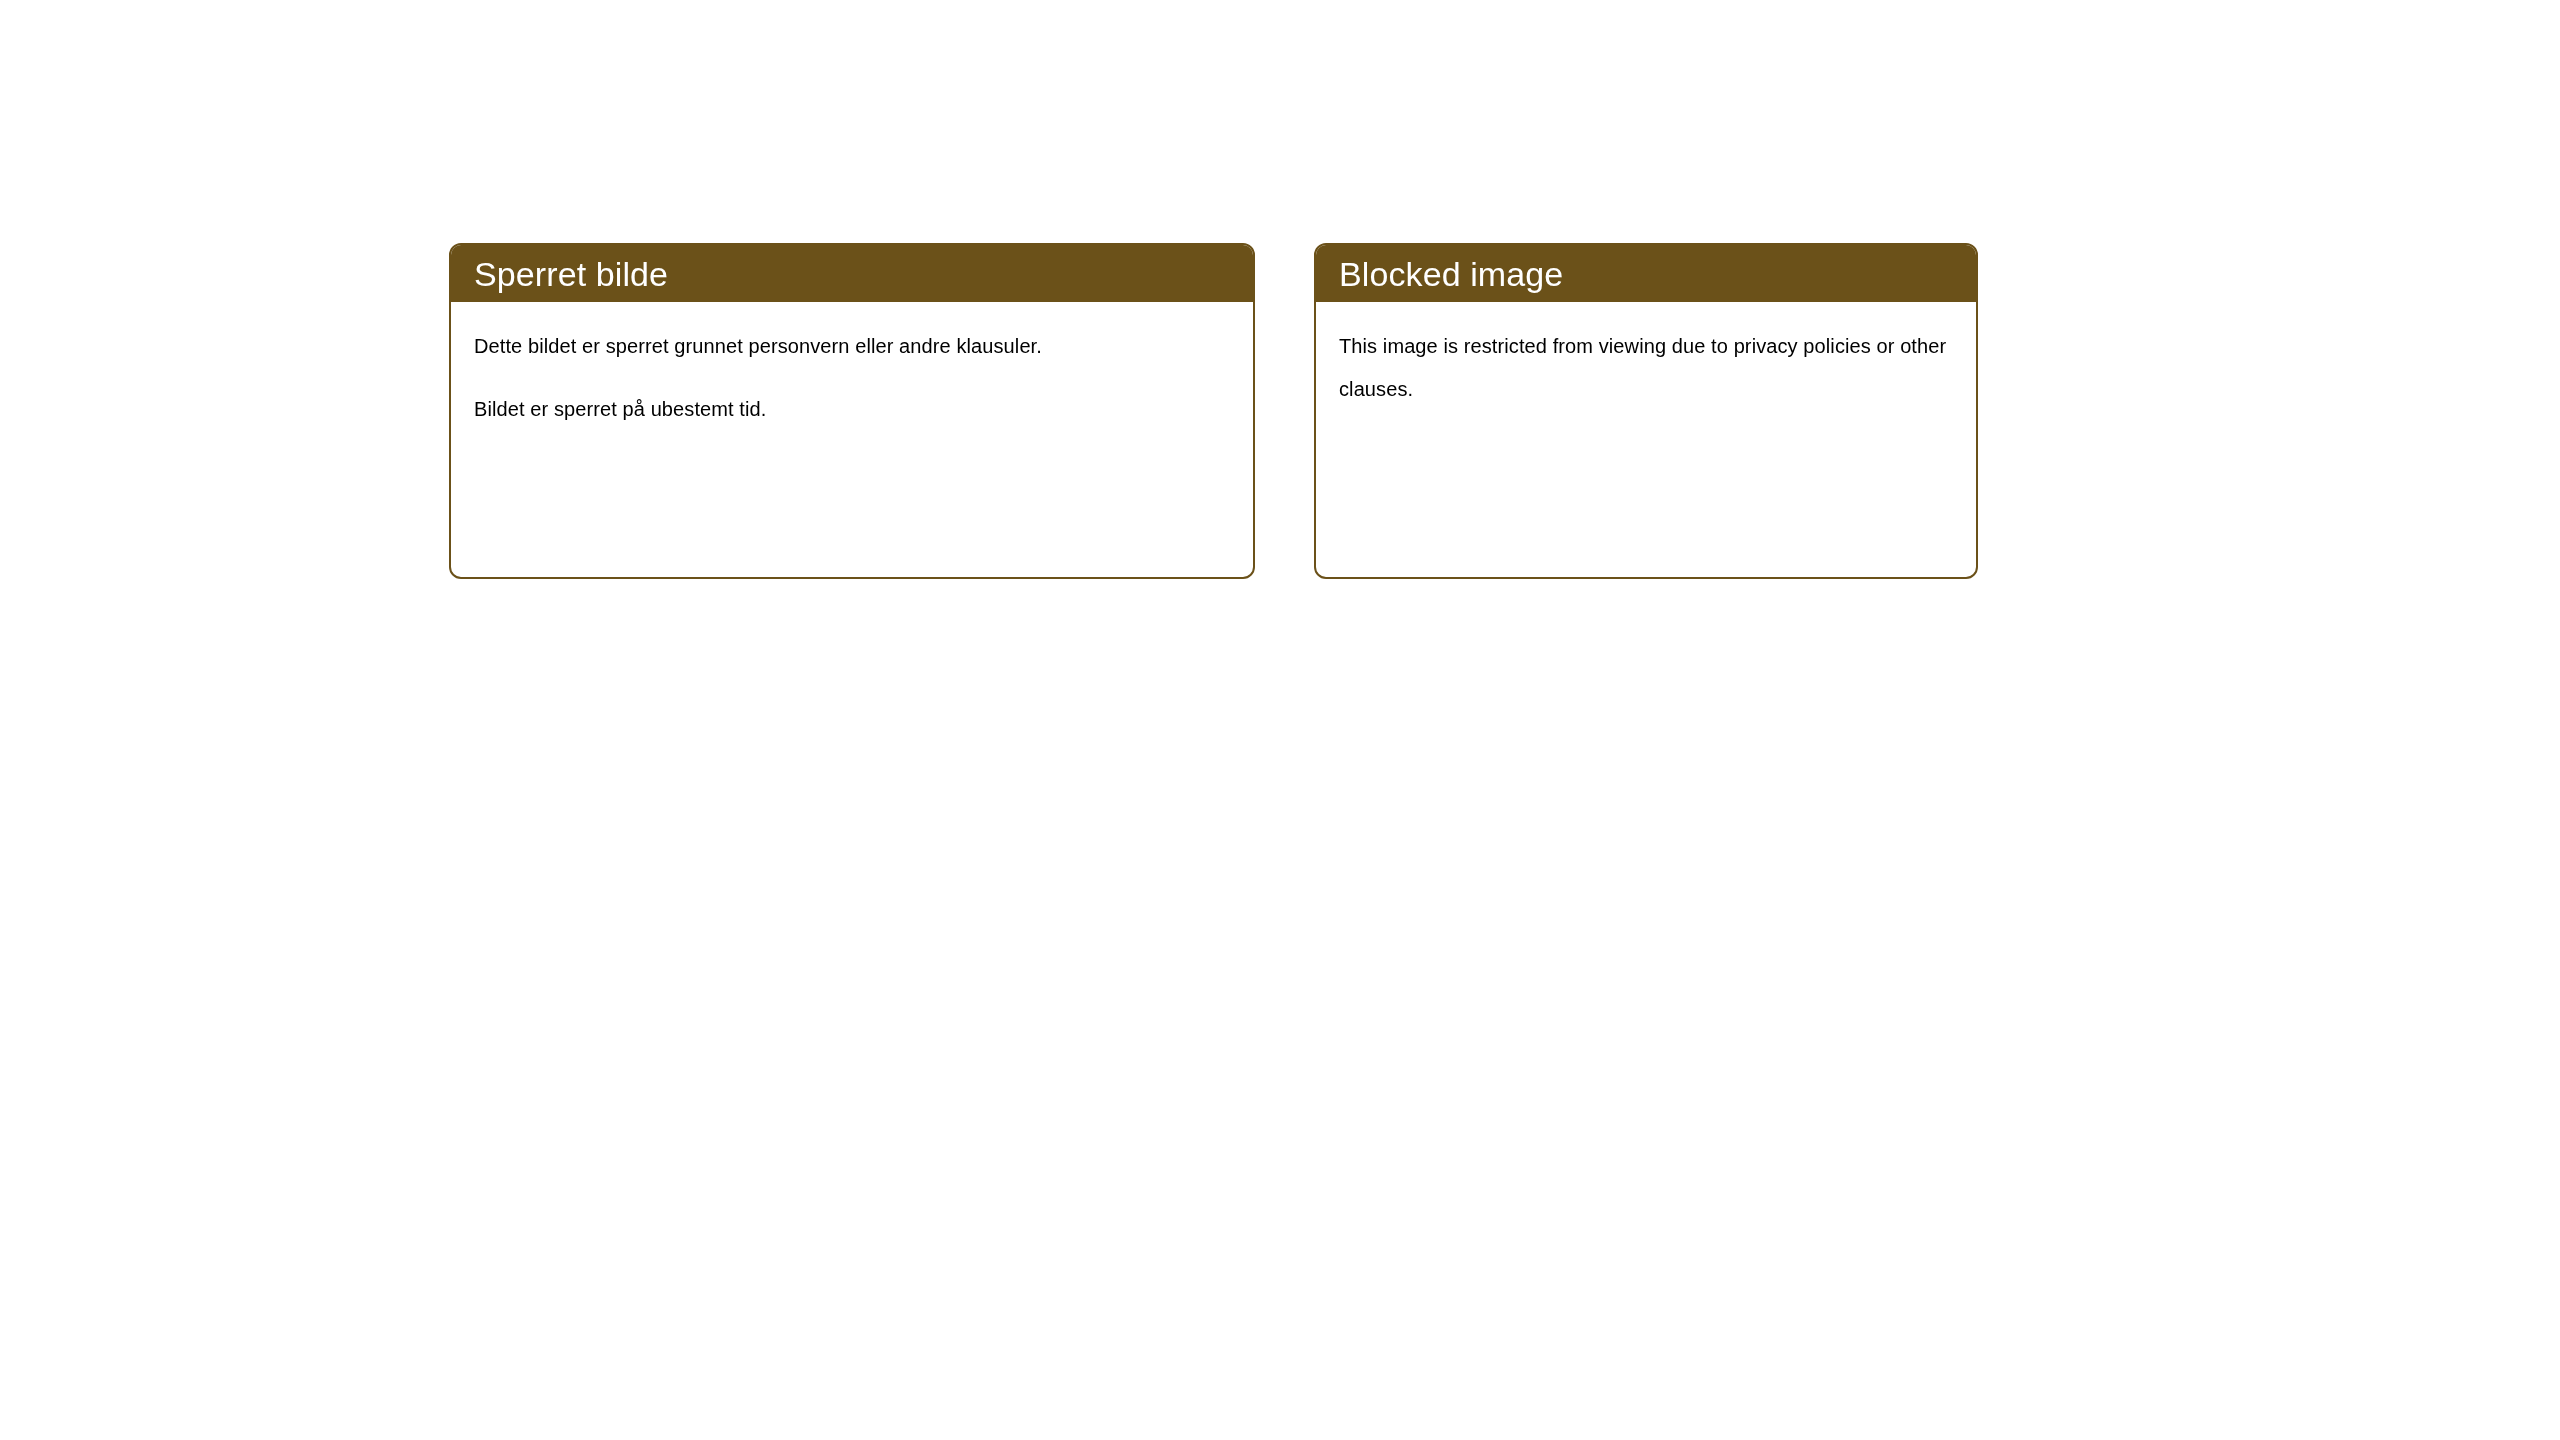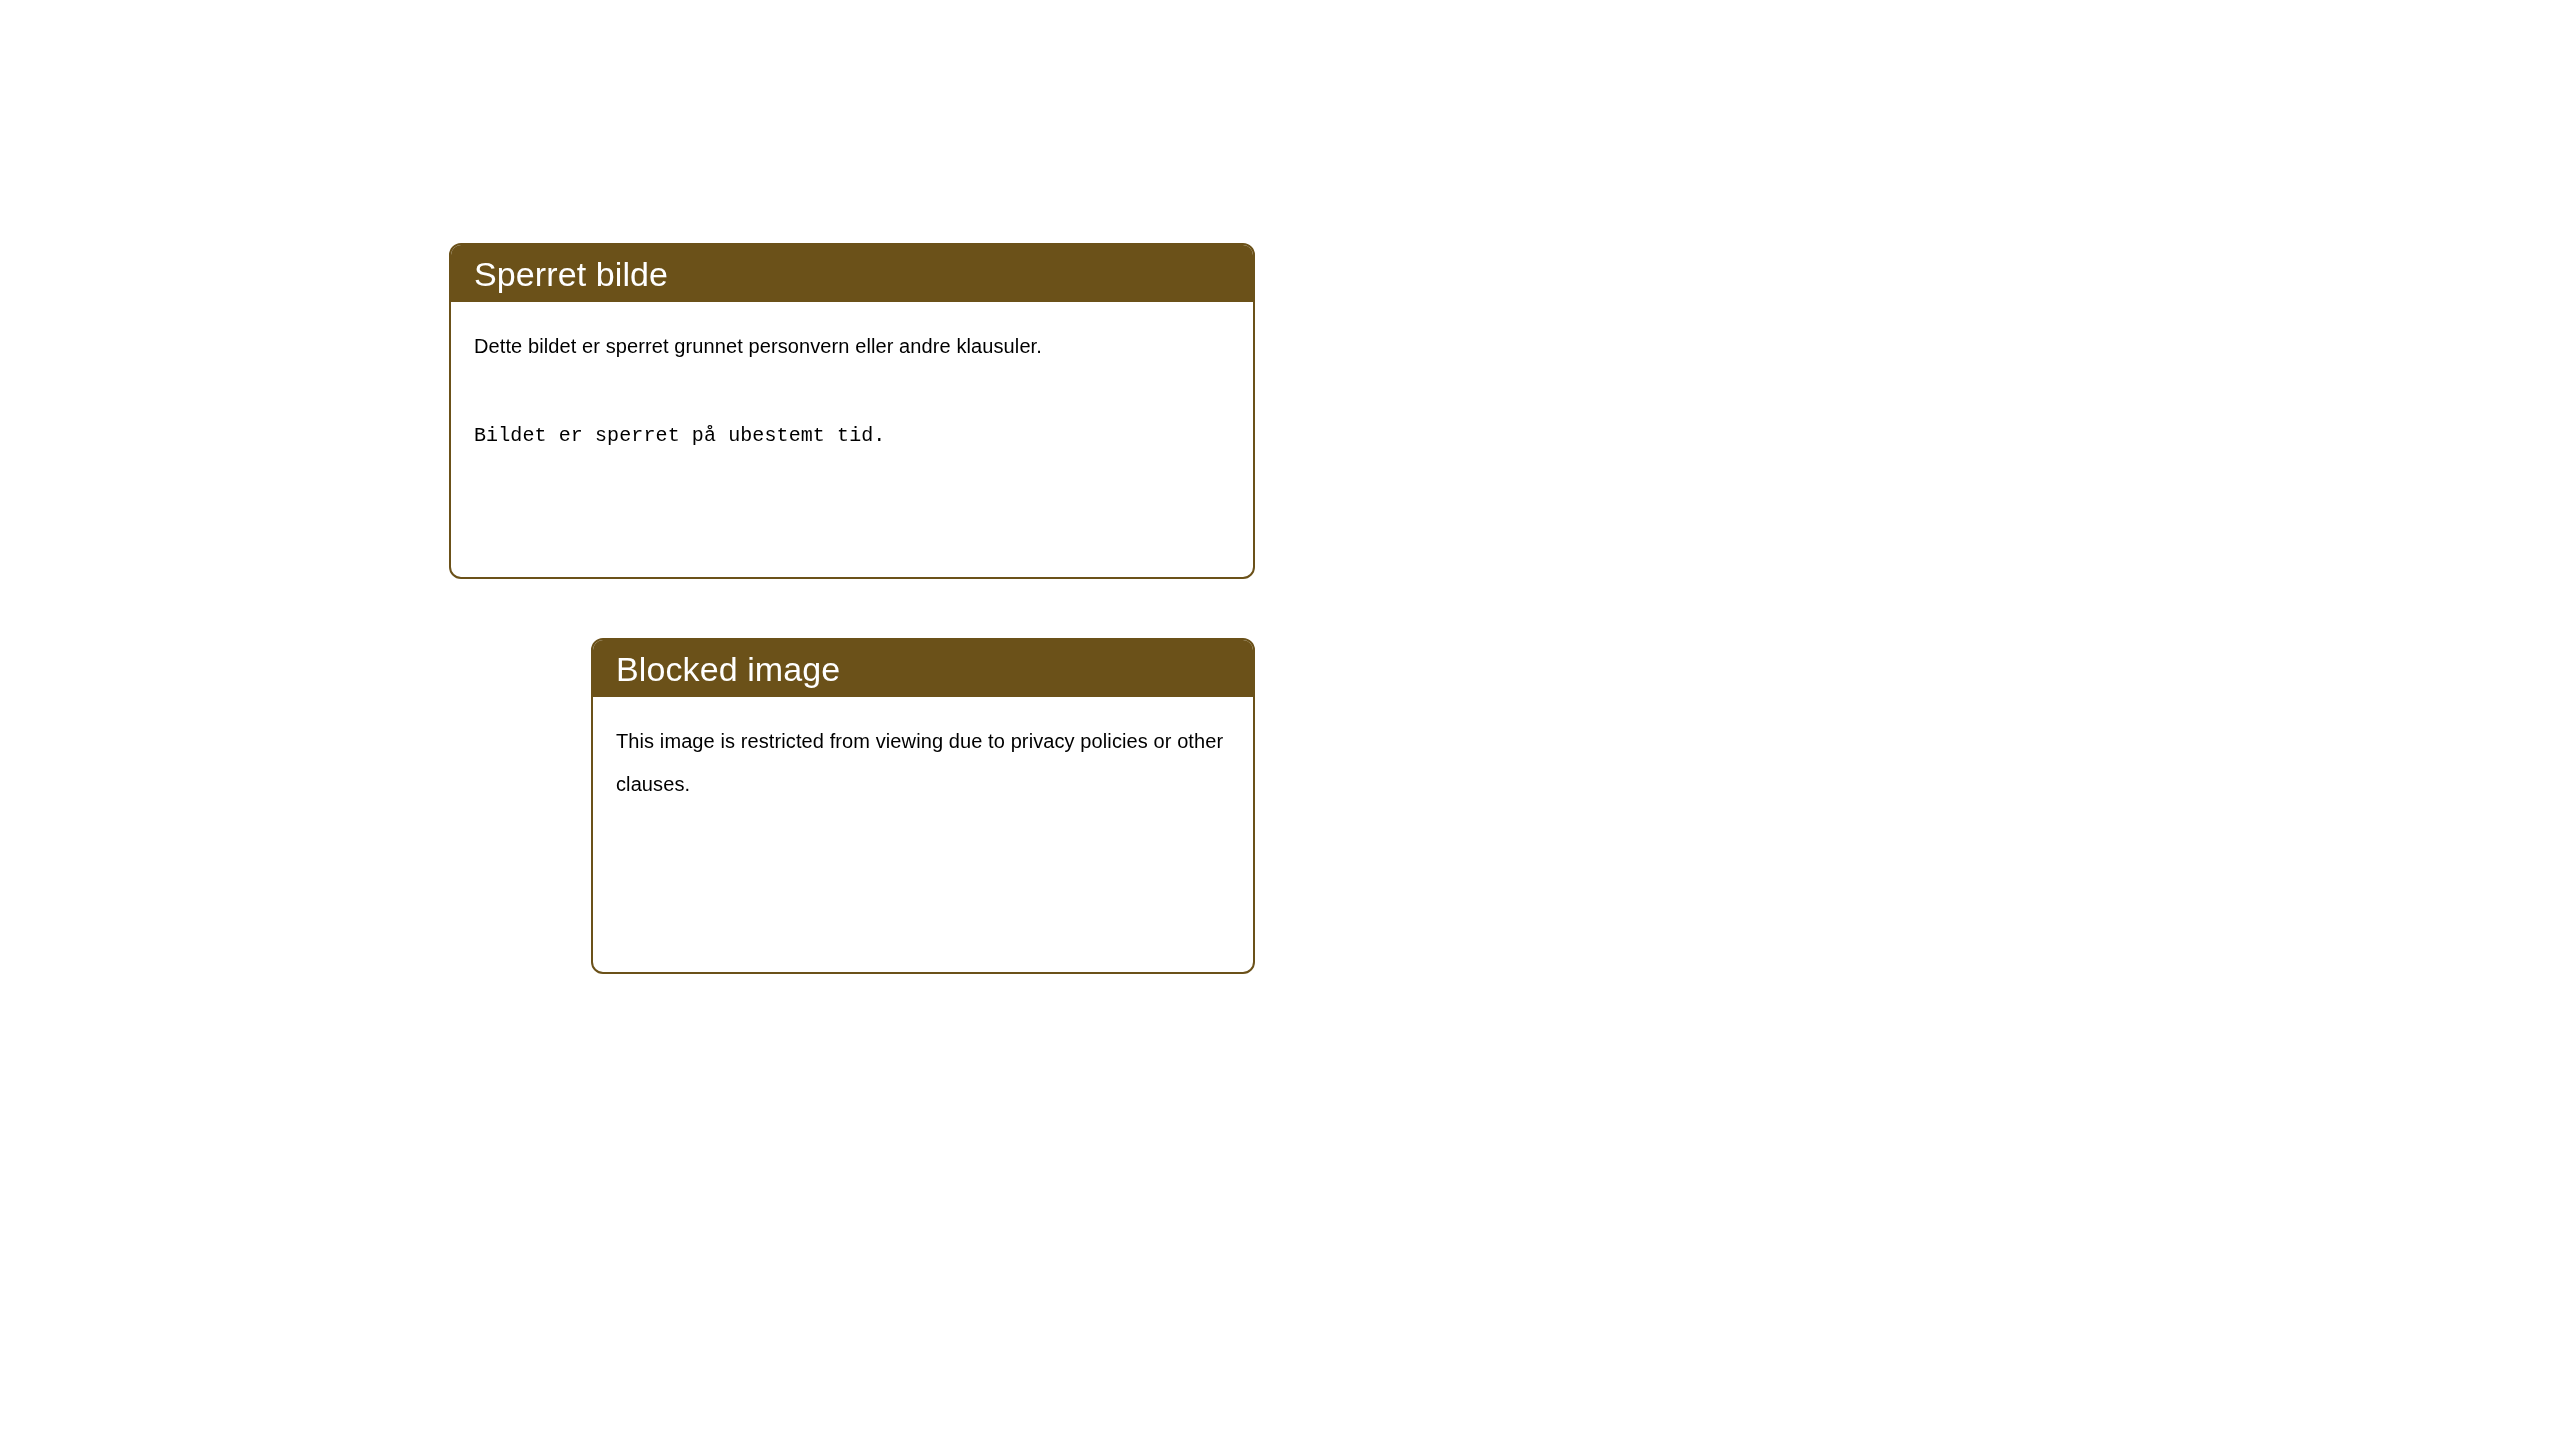--- a/index.html
+++ b/index.html
@@ -14,22 +14,22 @@
     font-family: "Liberation Sans", sans-serif;
     overflow: hidden;
     position: relative;
   }
 
   #notice-area {
     position: absolute;
     left: 449px;
     top: 243px;
     display: flex;
-    flex-direction: column;
-    align-items: flex-end;
+    flex-direction: row;
+    align-items: flex-start;
     gap: 59px;
   }
 
   .notice-card {
     box-sizing: border-box;
     background: #ffffff;
     border: 2px solid #6b5119;
     border-radius: 12px;
     overflow: hidden;
     display: flex;
@@ -76,22 +76,21 @@
   .card-paragraph {
     color: #000000;
     font-size: 20px;
     line-height: 43px;
     font-weight: 400;
     margin: 0;
     letter-spacing: 0.1px;
   }
 
   .card-paragraph + .card-paragraph {
-    margin-top: 46px;
-    font-family: Liberation Mono, monospace;
+    margin-top: 20px;
   }
 </style>
 </head>
 <body>
 
 <div id="notice-area">
 
   <section class="notice-card card-no">
     <div class="card-header">
       <span class="card-title">Sperret bilde</span>

